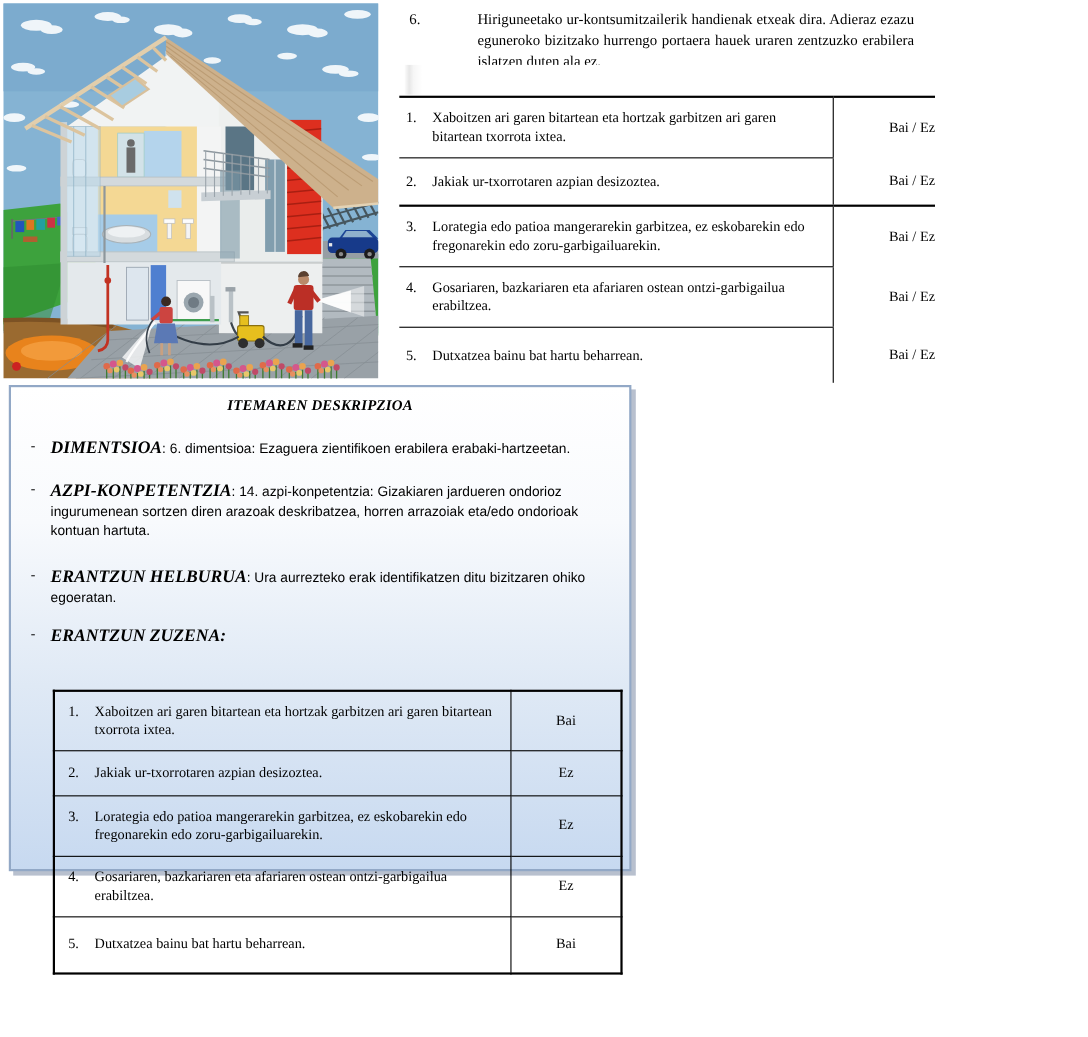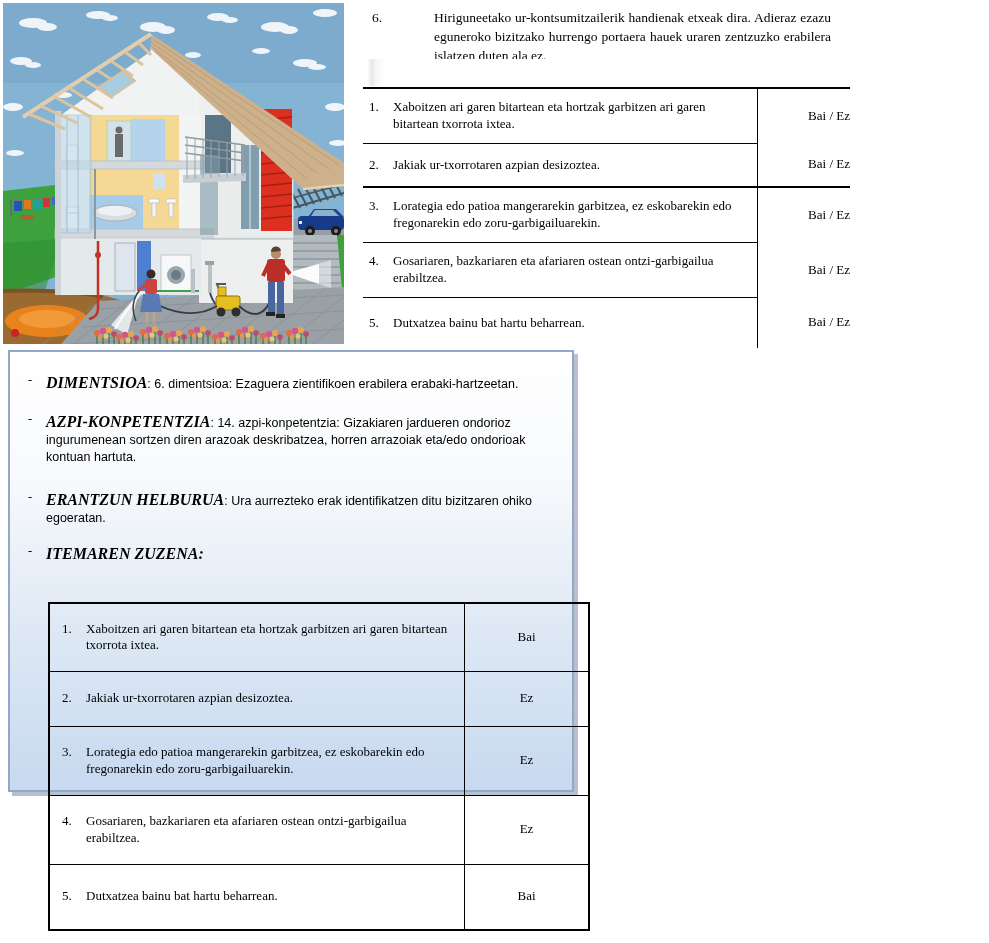--- a/index.html
+++ b/index.html
@@ -47,21 +47,21 @@
           font-family:"Liberation Sans","DejaVu Sans",sans-serif;line-height:1.32;}
   .bullet .dash{position:absolute;left:4px;top:0;font-family:"Liberation Serif",serif;}
   .bullet .lbl{font-family:"Liberation Serif","DejaVu Serif",serif;font-weight:bold;
                font-style:italic;font-size:16px;}
   .b1{margin-bottom:18px;} .b2{margin-bottom:24px;} .b3{margin-bottom:16px;} .b4{margin-bottom:0;}
 
   
   table.ans2{margin:38px 0 0 38px;width:491px;border-collapse:collapse;border:2px solid #000;
              font-size:13px;line-height:1.3;table-layout:fixed;
              font-family:"Liberation Serif","DejaVu Serif",serif;}
-  table.ans2 td{border:1.5px solid #000;vertical-align:middle;padding:12px;}
+  table.ans2 td{border:1.5px solid #000;vertical-align:middle;padding:0;}
   table.ans2 td.txt{width:392px;padding:5px 10px 5px 12px;}
   table.ans2 td.ans{width:99px;text-align:center;}
   table.ans2 tr.r1 td{height:43px;} table.ans2 tr.r2 td{height:30px;}
   table.ans2 tr.r3 td{height:44px;} table.ans2 tr.r4 td{height:44px;}
   table.ans2 tr.r5 td{height:40px;}
 </style>
 </head>
 <body>
 
 <div id="page">
@@ -411,37 +411,38 @@
         <span class="num">5.</span>
         <span class="body">Dutxatzea bainu bat hartu beharrean.</span>
             </div>
           </td>
       <td class="ans">Bai / Ez</td>
     </tr>
   </tbody>
     </table>
 
   <div id="descbox">
+    <div class="title">ITEMAREN DESKRIPZIOA</div>
 
     <div id="bullets">
       <div class="bullet b1">
         <span class="dash">-</span>
         <span class="lbl">DIMENTSIOA</span><span class="bullettxt">: 6. dimentsioa: Ezaguera zientifikoen erabilera erabaki-hartzeetan.</span>
       </div>
       <div class="bullet b2">
         <span class="dash">-</span>
         <span class="lbl">AZPI-KONPETENTZIA</span><span class="bullettxt">: 14. azpi-konpetentzia: Gizakiaren jardueren ondorioz ingurumenean sortzen diren arazoak deskribatzea, horren arrazoiak eta/edo ondorioak kontuan hartuta.</span>
       </div>
       <div class="bullet b3">
         <span class="dash">-</span>
         <span class="lbl">ERANTZUN HELBURUA</span><span class="bullettxt">: Ura aurrezteko erak identifikatzen ditu bizitzaren ohiko egoeratan.</span>
       </div>
       <div class="bullet b4">
         <span class="dash">-</span>
-        <span class="lbl">ITEMAREN ZUZENA:</span><span class="bullettxt"></span>
+        <span class="lbl">ERANTZUN ZUZENA:</span><span class="bullettxt"></span>
       </div>
     </div>
 
     <table class="ans2">
       <tbody>
           <tr class="r1">
         <td class="txt">
               <div class="row-flex">
           <span class="num">1.</span>
           <span class="body">Xaboitzen ari garen bitartean eta hortzak garbitzen ari garen bitartean txorrota ixtea.</span>

